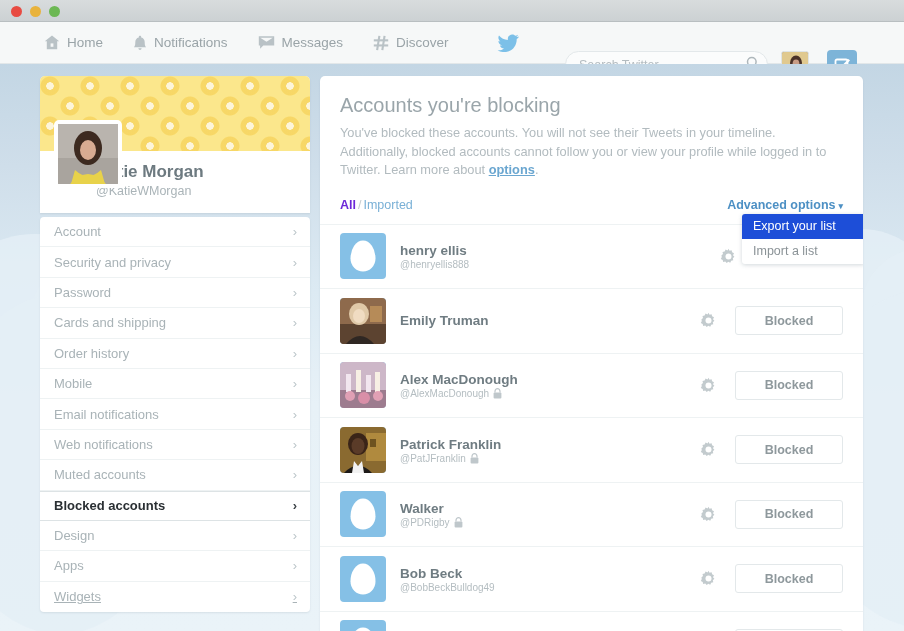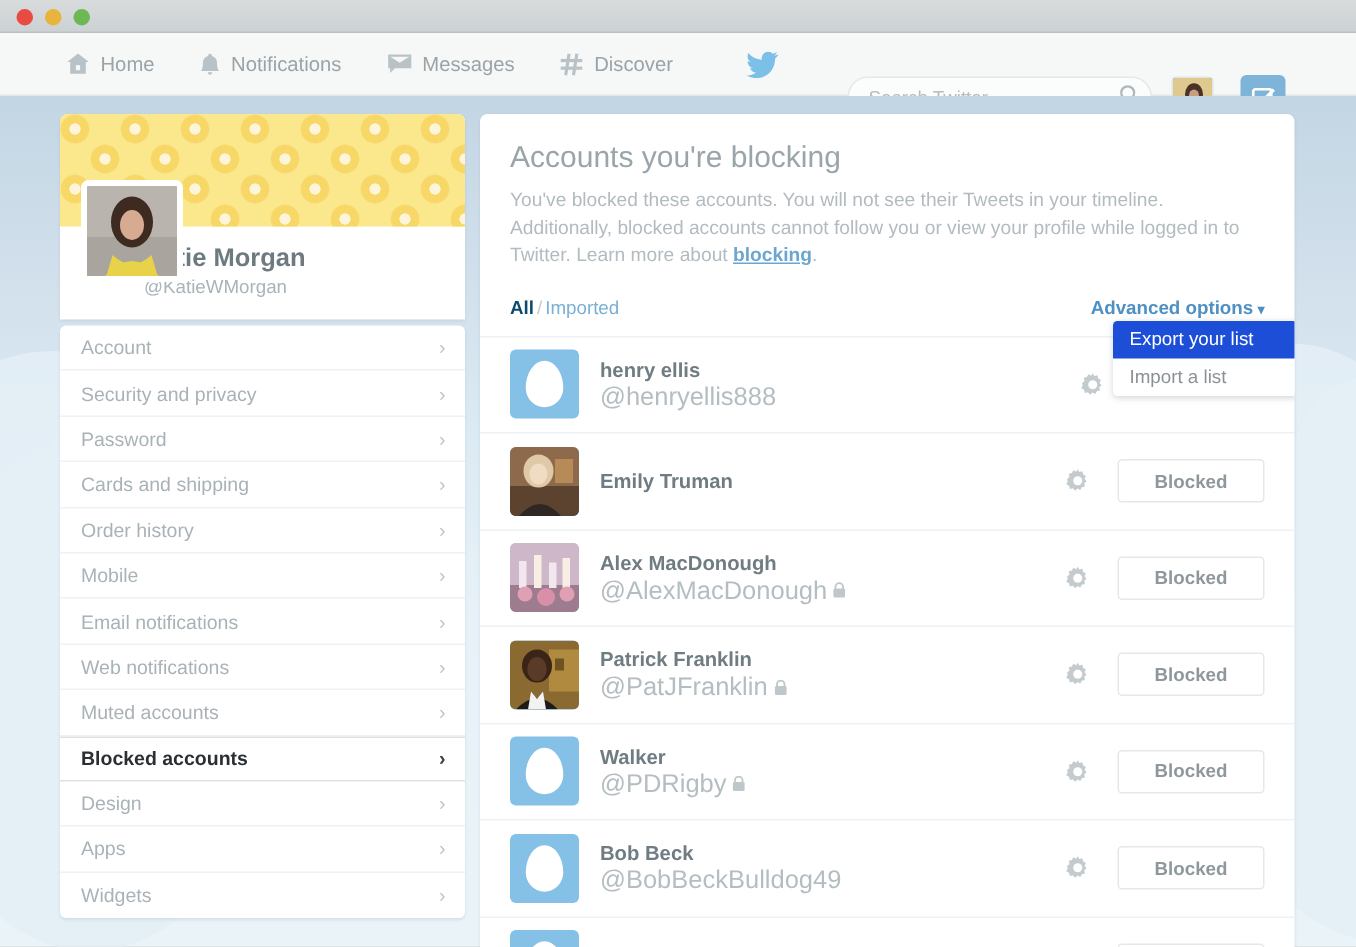--- a/index.html
+++ b/index.html
@@ -176,21 +176,21 @@
     height: 30.4px;
     display: flex;
     align-items: center;
     justify-content: space-between;
     padding: 0 13px 0 14px;
     border-bottom: 1px solid #eef2f3;
     font-size: 13px;
     color: #a9b3b7;
     cursor: pointer;
   }
-  .menu-item:last-child { border-bottom: none; }
+  .menu-item:last-child { border-bottom: none; text-decoration: underline; }
   .menu-item.active {
     color: #2a2f33;
     font-weight: bold;
     border-top: 1px solid #dde3e5;
     border-bottom: 1px solid #dde3e5;
   }
   .menu-item.active .chev { color: #3c4347; font-weight: bold; }
   .chev { font-size: 13px; color: #bcc6ca; }
 
   
@@ -223,21 +223,21 @@
   #tabs-row {
     margin-top: 12px;
     padding: 0 20px;
     height: 26px;
     display: flex;
     align-items: center;
     justify-content: space-between;
     position: relative;
   }
   #tabs-left { font-size: 12.5px; color: #9fa9ad; }
-  #tab-all { font-weight: bold; color: #0c4a6e; cursor: pointer; }
+  #tab-all { font-weight: bold; color: #6d28d9; cursor: pointer; }
   .tab-sep { color: #c3cbce; margin: 0 2px; }
   #tab-imported { color: #79b0d6; cursor: pointer; }
 
   #advanced-options {
     font-size: 12.5px;
     font-weight: bold;
     color: #4d90c4;
     cursor: pointer;
     white-space: nowrap;
   }
@@ -292,36 +292,36 @@
     border-radius: 50% 50% 50% 50% / 58% 58% 42% 42%;
   }
   .acct-info { margin-left: 14px; flex: 1 1 auto; min-width: 0; }
   .acct-name {
     font-size: 13.5px;
     font-weight: bold;
     color: #6f7c82;
     line-height: 17px;
   }
   .acct-handle {
-    font-size: 17px;
+    font-size: 10px;
     color: #b4bdc1;
     margin-top: 0;
     display: flex;
     align-items: center;
   }
   .lock-icon { margin-left: 4px; display: inline-flex; }
   .gear-btn {
     flex: 0 0 auto;
     margin-right: 18px;
     cursor: pointer;
     display: flex; align-items: center;
   }
   .blocked-btn {
     flex: 0 0 auto;
-    width: 98px; height: 29px;
+    width: 108px; height: 29px;
     border: 1px solid #e3e8ea;
     border-radius: 3px;
     background: #fff;
     font-size: 12.5px;
     font-weight: bold;
     color: #8e989c;
     font-family: "Liberation Sans", sans-serif;
     cursor: pointer;
   }
 </style>
@@ -501,21 +501,21 @@
         <span class="chev">›</span>
       </div>
     </div>
 </div>
 
 <div id="main-panel">
 
   <div id="panel-header">
     <h1 id="panel-title">Accounts you're blocking</h1>
     <p id="panel-desc">
-      <span>You've blocked these accounts. You will not see their Tweets in your timeline. Additionally, blocked accounts cannot follow you or view your profile while logged in to Twitter. Learn more about </span><a id="blocking-link" href="#">blocking</a><span>.</span>
+      <span>You've blocked these accounts. You will not see their Tweets in your timeline. Additionally, blocked accounts cannot follow you or view your profile while logged in to Twitter. Learn more about </span><a id="blocking-link" href="#">options</a><span>.</span>
     </p>
   </div>
 
   <div id="tabs-row">
     <div id="tabs-left">
       <span id="tab-all">All</span><span class="tab-sep">/</span><span id="tab-imported">Imported</span>
     </div>
 
     <div id="advanced-options">
       <span>Advanced options</span><span id="advanced-caret">▾</span>

